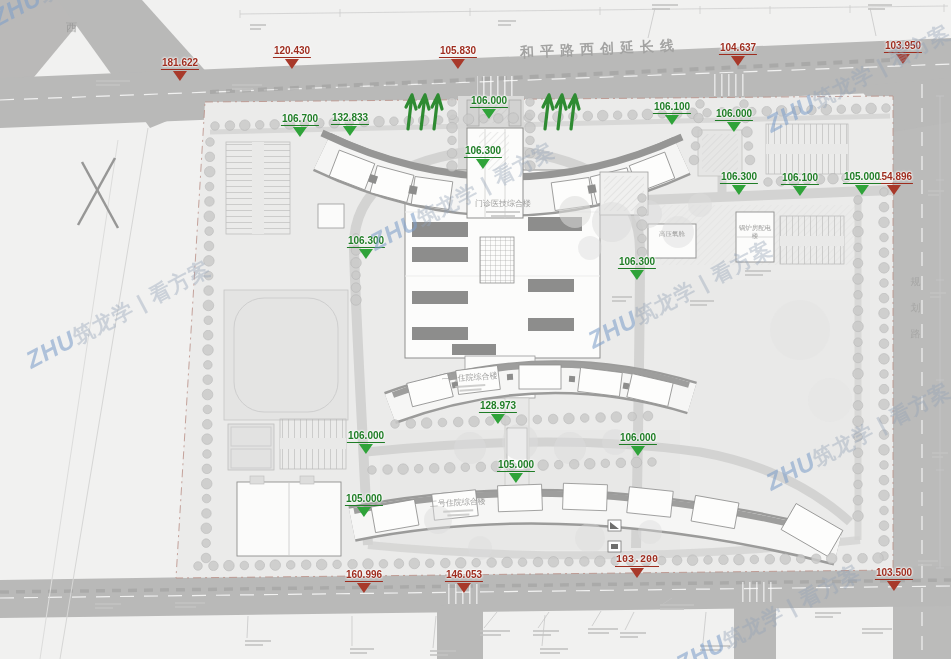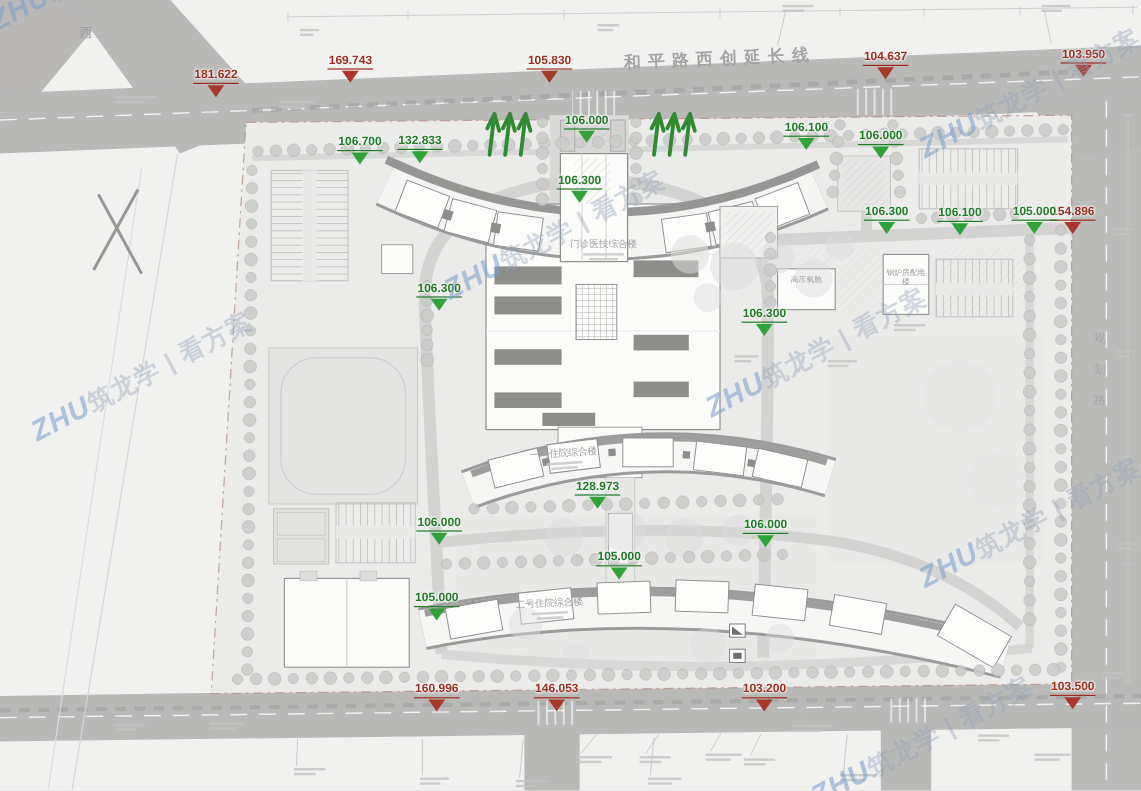--- a/index.html
+++ b/index.html
@@ -612,28 +612,28 @@
 </div>
 <div class="ovl bldg-label bl-hyperbaric">
   <span>高压氧舱</span>
 </div>
 <div class="ovl bldg-label bl-boiler">
   <span>锅炉房配电楼</span>
 </div>
 
 <div id="markers-layer">
       <div class="marker red" style="left: 180px; top: 52px;"><div class="m-label">181.622</div><div class="m-tri"></div></div>
-      <div class="marker red" style="left: 292px; top: 40px;"><div class="m-label">169.743</div><div class="m-tri"></div></div>
+      <div class="marker red" style="left: 292px; top: 40px;"><div class="m-label">120.430</div><div class="m-tri"></div></div>
       <div class="marker red" style="left: 458px; top: 40px;"><div class="m-label">105.830</div><div class="m-tri"></div></div>
       <div class="marker red" style="left: 738px; top: 37px; text-decoration: underline;"><div class="m-label">104.637</div><div class="m-tri"></div></div>
       <div class="marker red" style="left: 903px; top: 35px;"><div class="m-label">103.950</div><div class="m-tri"></div></div>
       <div class="marker red" style="left: 894px; top: 166px;"><div class="m-label">154.896</div><div class="m-tri"></div></div>
       <div class="marker red" style="left: 364px; top: 564px;"><div class="m-label">160.996</div><div class="m-tri"></div></div>
       <div class="marker red" style="left: 464px; top: 564px;"><div class="m-label">146.053</div><div class="m-tri"></div></div>
-      <div class="marker red" style="left: 637px; top: 564px;"><div class="m-label">103.200</div><div class="m-tri"></div></div>
+      <div class="marker red" style="left: 637px; top: 549px; font-family: Liberation Mono, monospace;"><div class="m-label">103.200</div><div class="m-tri"></div></div>
       <div class="marker red" style="left: 894px; top: 562px;"><div class="m-label">103.500</div><div class="m-tri"></div></div>
       <div class="marker green" style="left: 489px; top: 90px;"><div class="m-label">106.000</div><div class="m-tri"></div></div>
       <div class="marker green" style="left: 672px; top: 96px;"><div class="m-label">106.100</div><div class="m-tri"></div></div>
       <div class="marker green" style="left: 734px; top: 103px;"><div class="m-label">106.000</div><div class="m-tri"></div></div>
       <div class="marker green" style="left: 300px; top: 108px;"><div class="m-label">106.700</div><div class="m-tri"></div></div>
       <div class="marker green" style="left: 350px; top: 107px;"><div class="m-label">132.833</div><div class="m-tri"></div></div>
       <div class="marker green" style="left: 483px; top: 140px;"><div class="m-label">106.300</div><div class="m-tri"></div></div>
       <div class="marker green" style="left: 739px; top: 166px;"><div class="m-label">106.300</div><div class="m-tri"></div></div>
       <div class="marker green" style="left: 800px; top: 167px;"><div class="m-label">106.100</div><div class="m-tri"></div></div>
       <div class="marker green" style="left: 862px; top: 166px;"><div class="m-label">105.000</div><div class="m-tri"></div></div>

